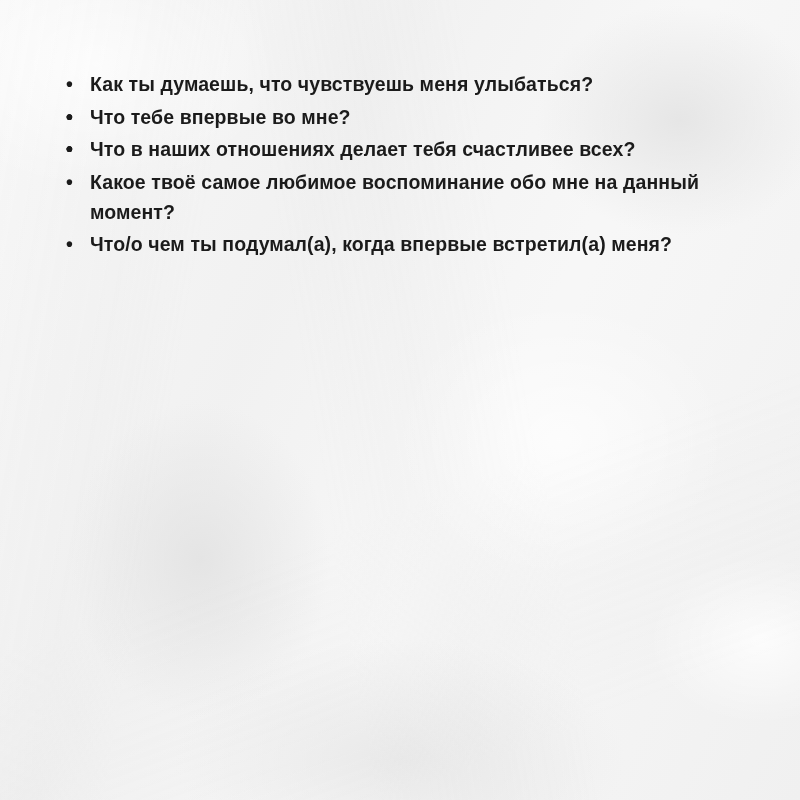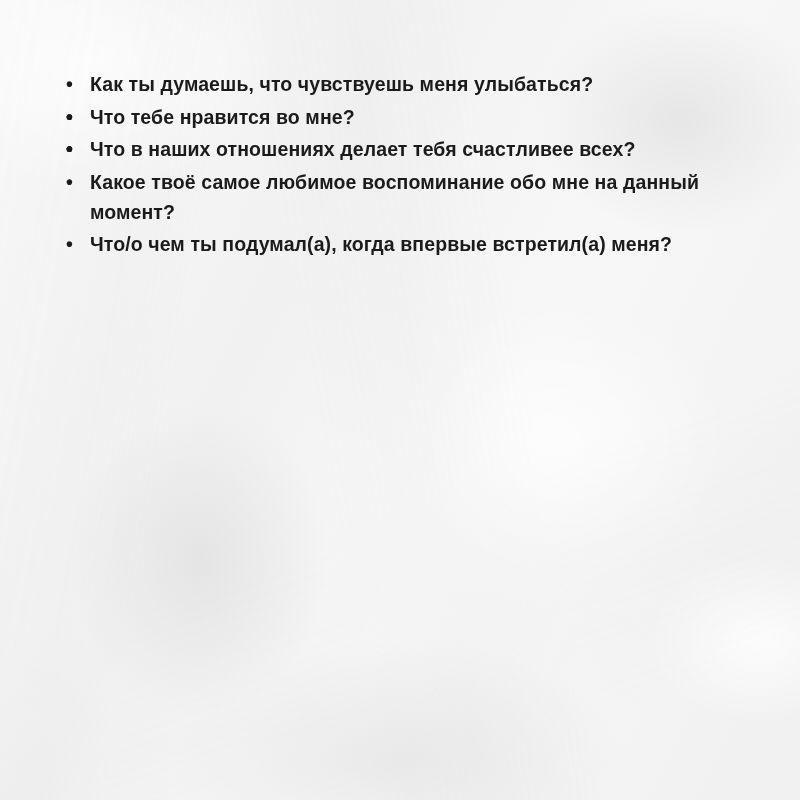--- a/index.html
+++ b/index.html
@@ -85,21 +85,21 @@
         <span>Как ты думаешь, что чувствуешь меня улыбаться?</span>
       </li>
       <li>
         <span class="bullet">•</span>
       </li>
       <li>
         <span class="bullet">•</span>
       </li>
       <li>
         <span class="bullet">•</span>
-        <span>Что тебе нравится во мне?</span>
+        <span>Что тебе впервые во мне?</span>
       </li>
       <li>
         <span class="bullet">•</span>
       </li>
       <li>
         <span class="bullet">•</span>
       </li>
       <li>
         <span class="bullet">•</span>
       </li>

